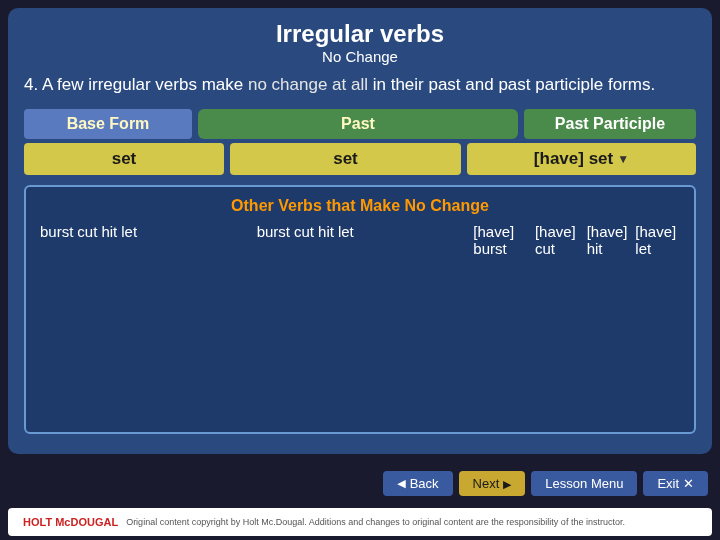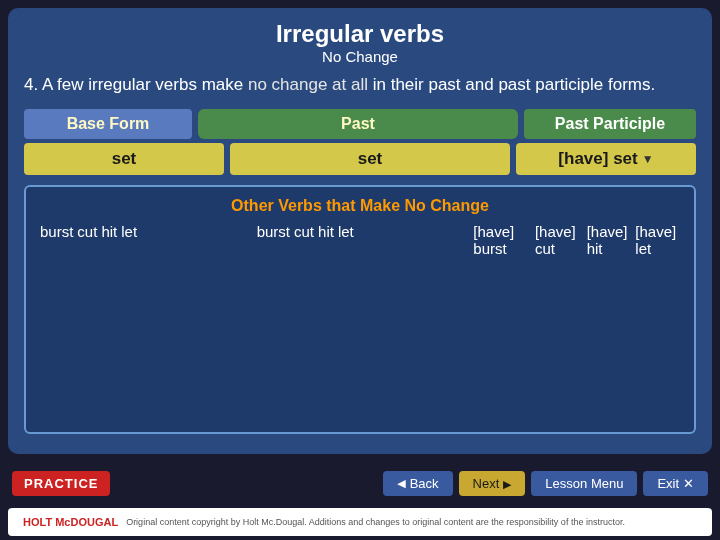--- a/index.html
+++ b/index.html
@@ -119,21 +119,21 @@
       text-align: center;
     }
 
     .cell-past-participle {
       background: #d4c84a;
       color: #1a1a1a;
       font-weight: bold;
       font-size: 17px;
       padding: 6px 12px;
       border-radius: 4px;
-      width: 180px;
+      width: 229px;
       text-align: center;
       display: flex;
       align-items: center;
       justify-content: center;
       gap: 4px;
     }
 
     .dropdown-arrow {
       font-size: 12px;
       color: #333;
@@ -308,21 +308,20 @@
         <div class="verb-item">[have] cut</div>
         <div class="verb-item">[have] hit</div>
         <div class="verb-item">[have] let</div>
       </div>
     </div>
   </div>
 
 </div>
 
 <div class="bottom-bar">
-  <button class="practice-btn">PRACTICE</button>
   <div class="spacer"></div>
   <button class="nav-btn">
     <span class="arrow-icon">◀</span>
     <span>Back</span>
   </button>
   <button class="nav-btn-yellow">
     <span>Next</span>
     <span class="arrow-icon">▶</span>
   </button>
   <button class="nav-btn">Lesson Menu</button>

